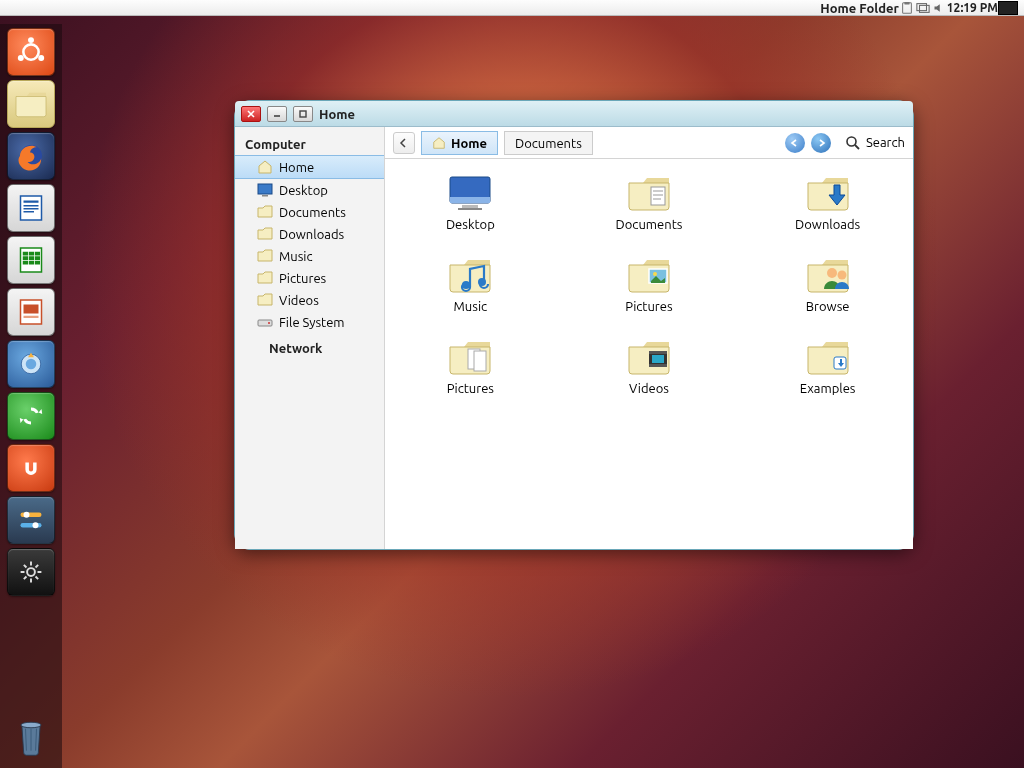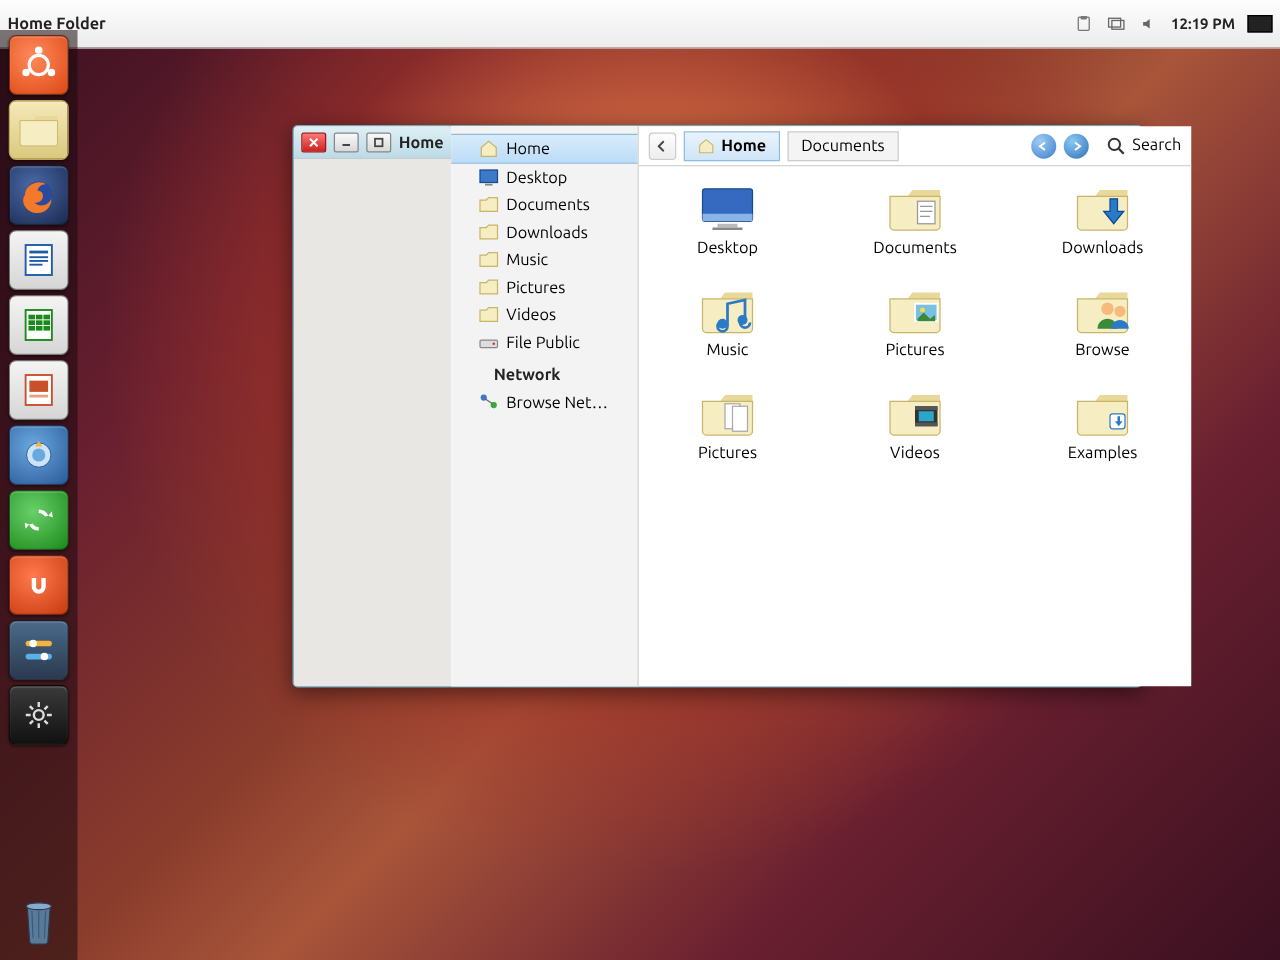--- a/index.html
+++ b/index.html
@@ -8,28 +8,28 @@
 
 .desktop {
   position: absolute; inset: 0;
   background:
     radial-gradient(circle at 50% 35%, rgba(255,200,140,0.9) 0%, rgba(230,120,70,0.8) 20%, rgba(160,50,40,0.6) 40%, rgba(80,20,35,0) 60%),
     linear-gradient(135deg, #3a1020 0%, #6a2030 25%, #8a3c2c 45%, #a8553a 55%, #6a2030 75%, #3a1020 100%);
 }
 
 
 .top-panel {
-  position: absolute; top: 0; left: 0; right: 0; height: 39px;
+  position: absolute; top: 0; left: 0; right: 0; height: 16px;
   background: linear-gradient(#fdfdfd, #ececec);
   border-bottom: 1px solid #bbb;
-  display: flex; align-items: center; justify-content: space-between;
+  display: flex; align-items: center; justify-content: flex-end;
   font-size: 13px; font-weight: bold; color: #222;
   padding: 0 6px;
 }
-.top-panel .right { display: flex; align-items: center; gap: 10px; font-weight: normal; font-size: 12px; }
+.top-panel .right { display: flex; align-items: center; font-weight: normal; font-size: 12px; }
 .tray-icon { width: 16px; height: 16px; display:flex; align-items:center; justify-content:center; color:#555; }
 .power-icon { width: 20px; height: 14px; background:#222; border:1px solid #000; }
 
 
 .launcher {
   position: absolute; top: 24px; left: 0; bottom: 0; width: 62px;
   background: rgba(25,10,15,0.55);
   display: flex; flex-direction: column; align-items: center;
   padding-top: 4px; gap: 4px;
 }
@@ -40,23 +40,23 @@
   box-shadow: inset 0 1px 1px rgba(255,255,255,0.25), 0 1px 2px rgba(0,0,0,0.4);
   display:flex; align-items:center; justify-content:center;
   cursor:pointer;
 }
 .launch-tile.beige { background: linear-gradient(#f6e9b8,#d9c97e); border-color:#b8a85a; }
 .launcher .spacer { flex: 1; }
 
 
 .fm-window {
   position: absolute; left: 234px; top: 100px; width: 680px; height: 450px;
-  background: #e9e7e3; border: 1px solid #6aa7b8; border-radius: 4px;
+  background: #e9e7e3; border: 1px solid #6aa7b8; border-radius: 16px;
   box-shadow: 0 4px 18px rgba(0,0,0,0.5);
-  display:flex; flex-direction:row;
+  display:flex; flex-direction:column;
 }
 .titlebar {
   height: 26px; background: linear-gradient(#dff0f5,#bcdbe6);
   border-bottom:1px solid #9cbccb; display:flex; align-items:center; gap:6px;
   padding: 0 6px; border-radius: 4px 4px 0 0;
 }
 .wbtn { width:20px; height:16px; border:1px solid #888; border-radius:2px; background:linear-gradient(#fafafa,#d8d8d8); display:flex; align-items:center; justify-content:center; cursor:pointer;}
 .wbtn.close { background:linear-gradient(#f77,#c22); border-color:#a11;}
 .titlebar .title { font-size:13px; font-weight:bold; color:#222;}
 .fm-body { flex:1; display:flex; background:#fff; }
@@ -244,20 +244,21 @@
     <div class="wbtn">
       <svg width="10" height="10" viewBox="0 0 10 10">
           <rect x="2" y="2" width="6" height="6" fill="none" stroke="#444" stroke-width="1.4"></rect>
         </svg>
     </div>
     <span class="title">Home</span>
   </div>
 
   <div class="fm-body">
     <div class="sidebar">
+      <div class="side-head">Computer</div>
 
       <div class="side-item selected">
         <span class="side-icon">
             <svg viewBox="0 0 16 16" width="16" height="16">
               <path d="M2 7l6-5 6 5v7H2z" fill="#f6eec2" stroke="#c7b56a"></path>
             </svg>
           </span>
         <span>Home</span>
       </div>
       <div class="side-item">
@@ -309,34 +310,24 @@
           </span>
         <span>Videos</span>
       </div>
       <div class="side-item">
         <span class="side-icon">
             <svg viewBox="0 0 16 16" width="16" height="16">
               <rect x="1" y="6" width="14" height="6" rx="1" fill="#ddd" stroke="#888"></rect>
               <circle cx="12" cy="9" r="1" fill="#c33"></circle>
             </svg>
           </span>
-        <span>File Public</span>
+        <span>File System</span>
       </div>
 
       <div class="side-head" style="margin-top:4px;margin-left:24px;">Network</div>
-      <div class="side-item">
-        <span class="side-icon">
-            <svg viewBox="0 0 16 16" width="16" height="16">
-              <circle cx="4" cy="4" r="2.5" fill="#3a7ac8"></circle>
-              <circle cx="12" cy="10" r="2.5" fill="#3aa83a"></circle>
-              <line x1="5" y1="5" x2="11" y2="9" stroke="#666"></line>
-            </svg>
-          </span>
-        <span class="ellipsis">Browse Net…</span>
-      </div>
     </div>
 
     <div class="main">
       <div class="toolbar">
         <div class="tb-btn">
           <svg width="10" height="10" viewBox="0 0 10 10">
               <path d="M6 1L2 5l4 4" fill="none" stroke="#444" stroke-width="1.5"></path>
             </svg>
         </div>
         <div class="path-seg active">

